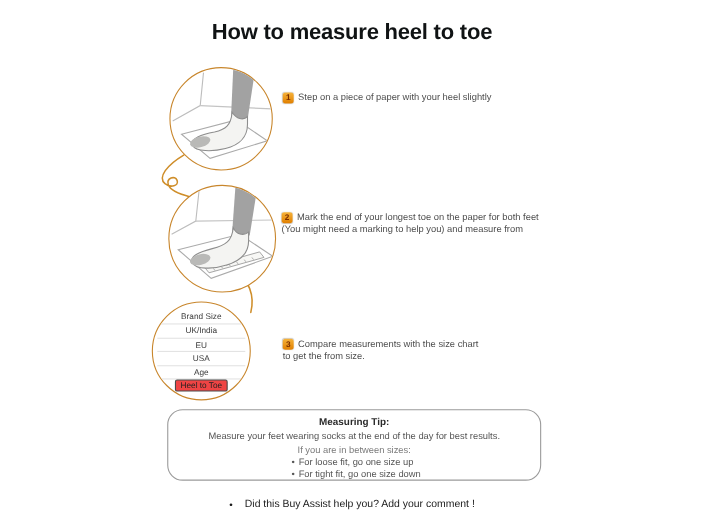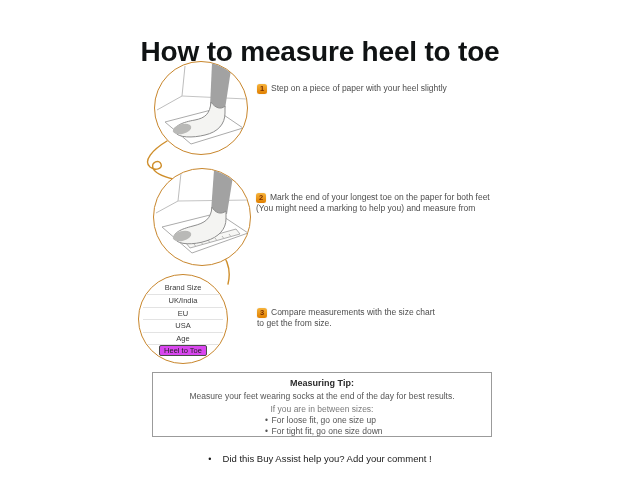--- a/index.html
+++ b/index.html
@@ -1,48 +1,48 @@
 <!DOCTYPE html>
 <html><head>
 <meta charset="utf-8">
 <style>
   * { margin:0; padding:0; box-sizing:border-box; }
   html,body { width:640px; height:480px; background:#fff; }
   body { font-family:"Liberation Sans", sans-serif; position:relative; overflow:hidden; }
   .canvas { position:absolute; left:0; top:0; width:640px; height:480px; background:#ffffff; }
 
   .page-title { position:absolute; top:18px; left:0; width:640px; text-align:center;
-    font-size:28px; font-weight:700; color:#101314; letter-spacing:-0.2px;margin-top:18px; }
+    font-size:20px; font-weight:700; color:#101314; letter-spacing:-0.2px; }
 
   .connectors { position:absolute; left:0; top:0; z-index:1; }
 
   .circle { position:absolute; background:#fff; border:1.5px solid #c8862c; border-radius:50%;
     overflow:hidden; z-index:2; }
   .circle-1 { left:154px; top:61px;  width:94px;  height:94px; }
   .circle-2 { left:153px; top:168px; width:98px;  height:98px; }
   .circle-3 { left:138px; top:274px; width:90px;  height:90px; }
 
   .chart-rows { position:absolute; left:4px; right:4px; top:7px; }
   .chart-row { height:12.4px; line-height:12.4px; text-align:center; font-size:7.5px;
     color:#3a3a3a; border-top:1px solid #e3e3e3; }
   .chart-row:first-child { border-top:none; }
   .chart-row .boxed { display:inline-block; border:1px solid #4a4a4a; border-radius:2px;
-    background:#d946ef; padding:0 4px; line-height:9.5px; font-size:7.5px; color:#222; }
+    background:#ef4444; padding:0 4px; line-height:9.5px; font-size:7.5px; color:#222; }
 
   .step { position:absolute; z-index:2; font-size:8.5px; line-height:11px; color:#4d4d4d; white-space:nowrap; }
   .step-1 { left:257px; top:83px; }
   .step-2 { left:256px; top:192px; }
   .step-3 { left:257px; top:307px; }
   .step .first-line { display:flex; align-items:center; gap:4px; }
   .badge { display:inline-flex; align-items:center; justify-content:center; width:10px; height:10px;
     border-radius:2.5px; background:linear-gradient(#f6b33b,#e07f00); color:#7a2e00;
     font-size:7.5px; font-weight:700; flex:0 0 auto; box-shadow:0 0 1px rgba(0,0,0,.25); }
 
   .tip-box { position:absolute; left:152px; top:372px; width:340px; height:65px; z-index:2;
-    border:1px solid #9b9b9b; border-radius:0; background:#fff; text-align:center; }
+    border:1px solid #9b9b9b; border-radius:14px; background:#fff; text-align:center; }
   .tip-title { margin-top:5px; font-size:9px; font-weight:700; color:#2b2b2b; }
   .tip-line1 { margin-top:3px; font-size:8.5px; color:#555; }
   .tip-line2 { margin-top:3px; font-size:8.5px; color:#7a7a7a; }
   .tip-bullets { display:inline-block; text-align:left; margin-top:1px; }
   .tip-bullet-row { font-size:8.5px; color:#555; line-height:10.5px; }
   .tip-bullet-row .dot { display:inline-block; width:10px; text-align:center; color:#555; }
 
   .footer-line { position:absolute; left:0; top:453px; width:640px; display:flex;
     justify-content:center; align-items:center; gap:11px; z-index:2; }
   .footer-line .dot { font-size:9px; color:#1a1a1a; }

